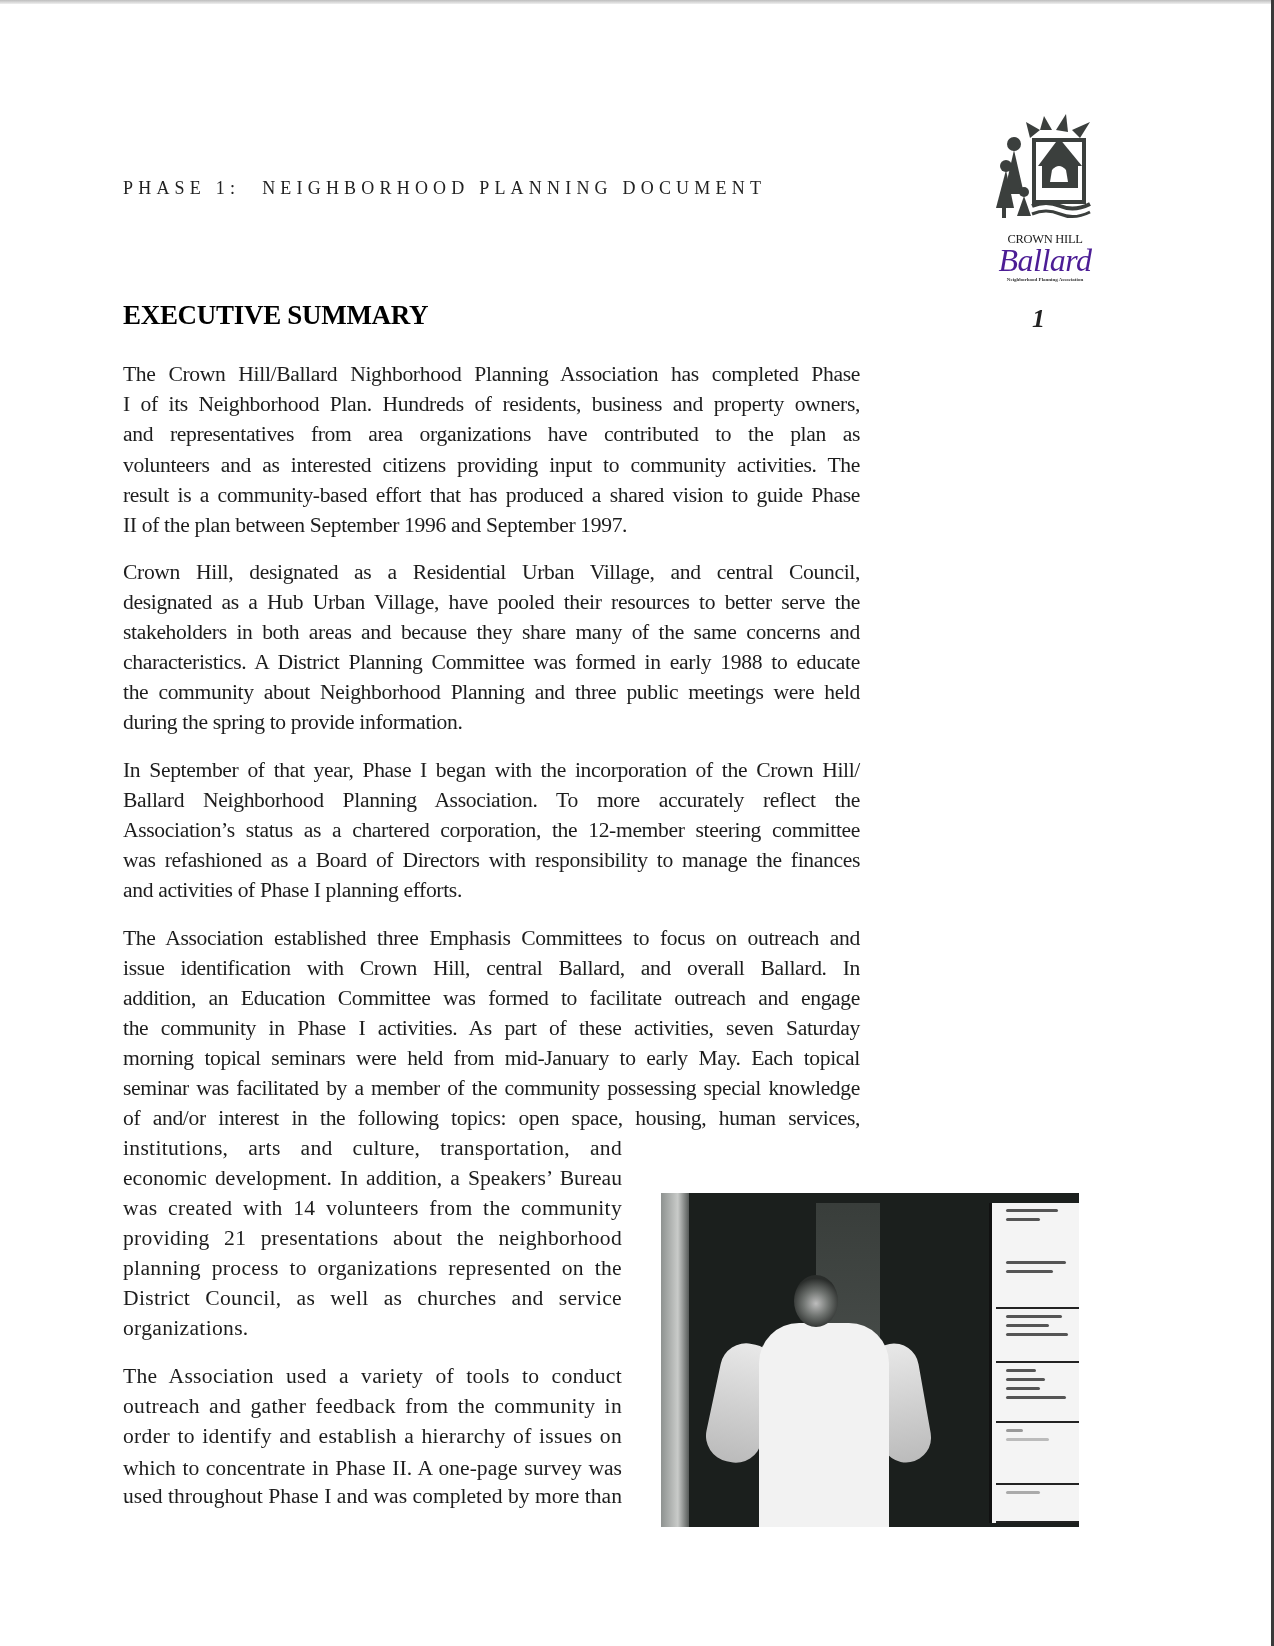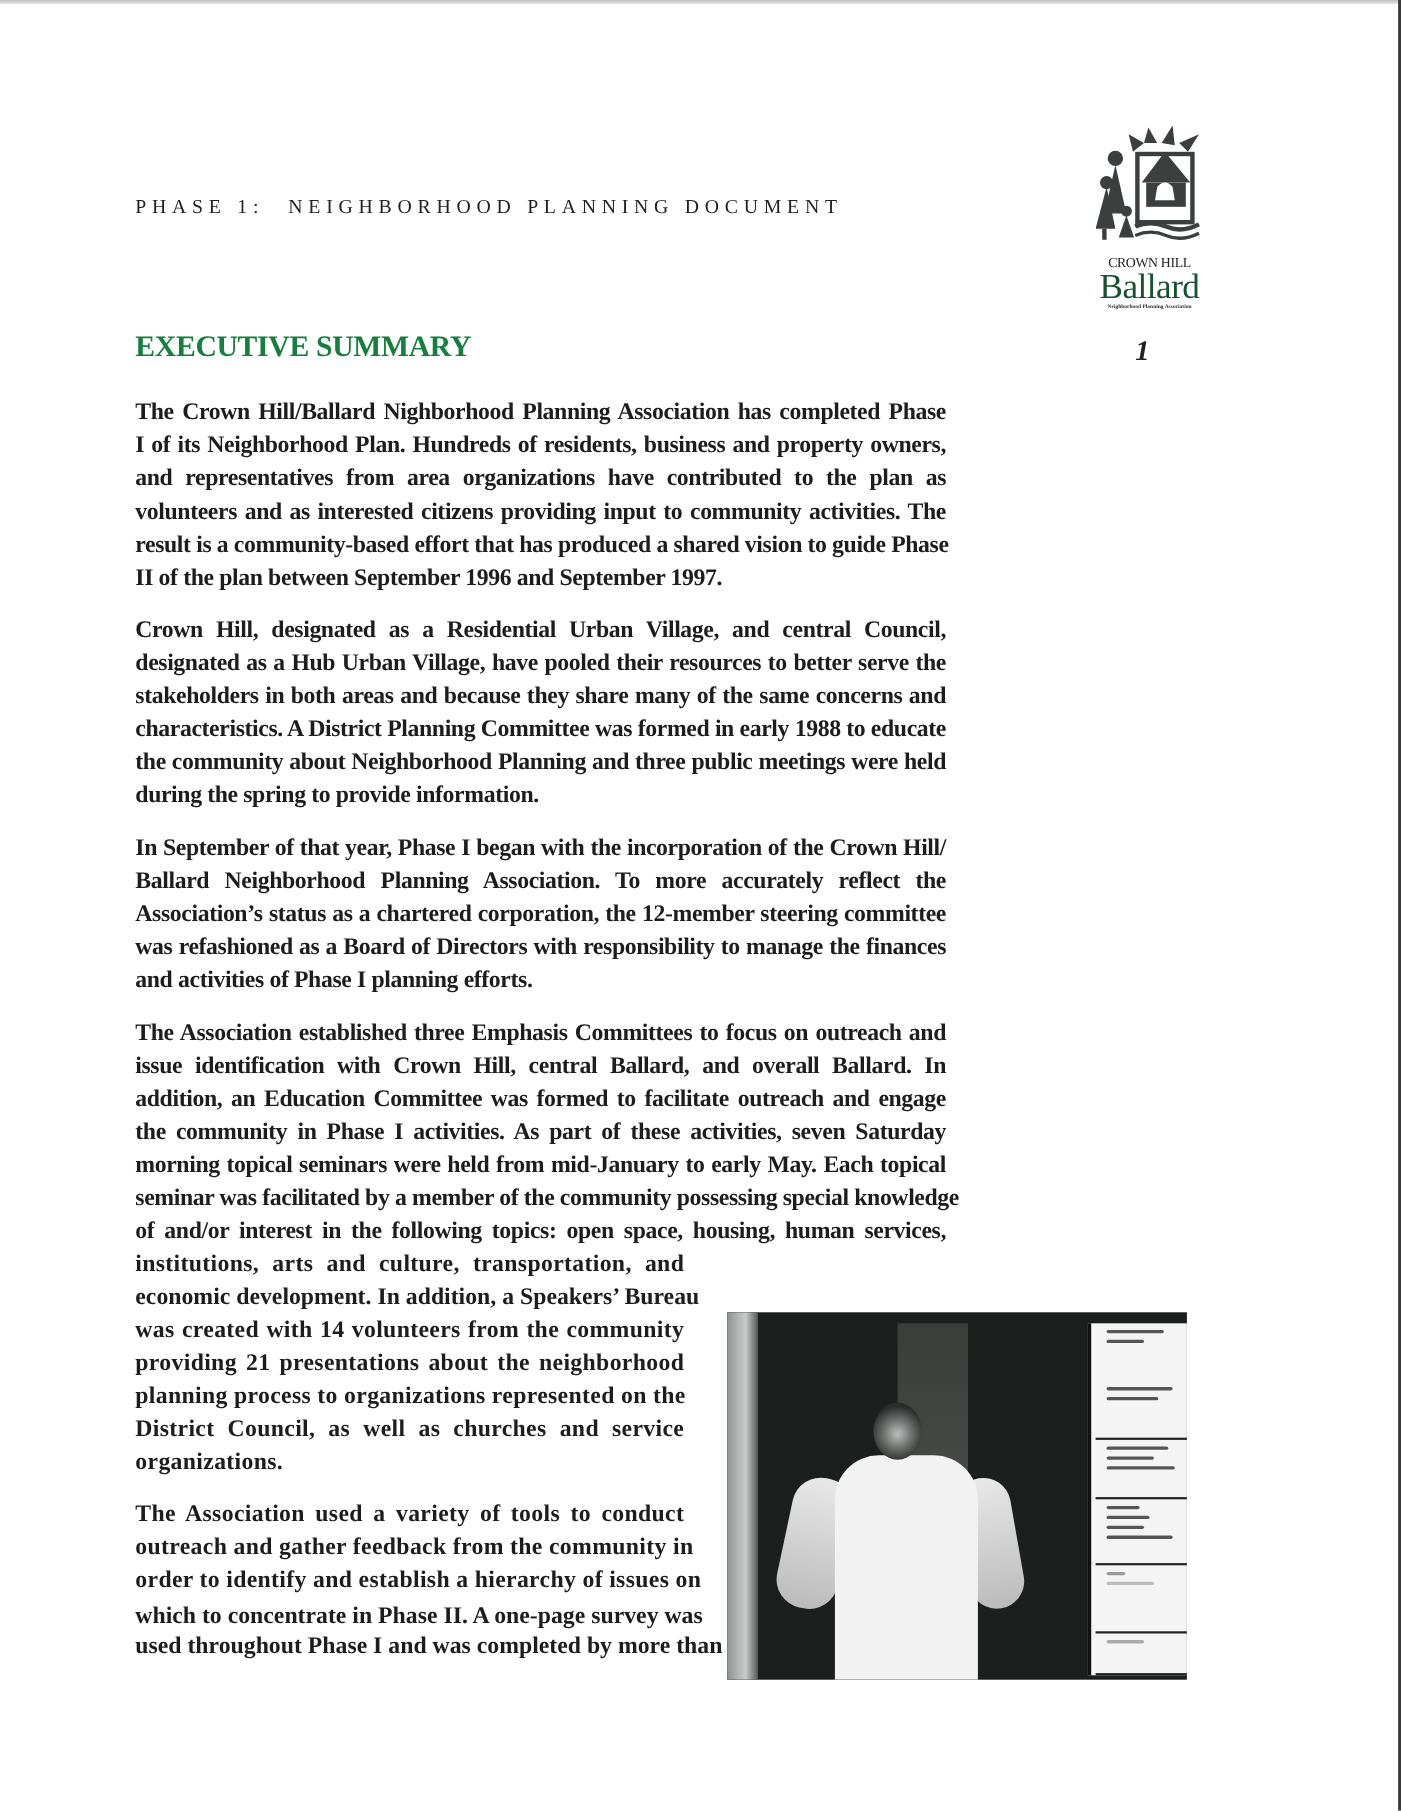--- a/index.html
+++ b/index.html
@@ -10,30 +10,30 @@
   .page-right-edge { position: absolute; right: 0; top: 0; width: 3px; height: 1646px;
          background: #3a3a3a; }
   .running-header { position: absolute; left: 123px; top: 178px; font-size: 18px;
          letter-spacing: 5.2px; white-space: nowrap; color: #222; }
   .running-header .gap { display: inline-block; width: 22px; }
   .logo { position: absolute; left: 990px; top: 108px; width: 110px; height: 180px; }
   .logo svg { position: absolute; left: 6px; top: 0; }
   .logo-crown { position: absolute; left: 0; top: 124px; width: 110px; text-align: center;
          font-size: 12.5px; letter-spacing: -0.3px; color: #222; }
   .logo-ballard { position: absolute; left: 0; top: 134px; width: 110px; text-align: center;
-         font-size: 32px; line-height: 36px; color: #14532d; letter-spacing: -0.5px; }
+         font-size: 32px; line-height: 36px; color: #4c1d95; letter-spacing: -0.5px; font-style: italic; }
   .logo-assoc { position: absolute; left: 0; top: 169px; width: 110px; text-align: center;
          font-size: 5px; font-weight: bold; color: #333; white-space: nowrap; }
   .page-number { position: absolute; left: 1032px; top: 304px; font-size: 26px;
          font-style: italic; font-weight: bold; color: #222; }
   .section-title { position: absolute; left: 123px; top: 300px; font-size: 27px;
-         font-weight: bold; color: #15803d; letter-spacing: -0.3px; }
+         font-weight: bold; color: #000000; letter-spacing: -0.3px; }
   .line { position: absolute; left: 123px; width: 737px; font-size: 21.6px; line-height: 26px;
          height: 26px; white-space: nowrap; text-align: justify; text-align-last: justify;
-         letter-spacing: -0.35px; font-weight: bold; }
+         letter-spacing: -0.35px; }
   .line.last { text-align-last: left; }
   .line.narrow { width: 499px; letter-spacing: 0.3px; }
   .line.narrow2 { width: 499px; letter-spacing: 0px; }
   .photo { position: absolute; left: 661px; top: 1193px; width: 418px; height: 334px;
          background: #1b1f1d; overflow: hidden; }
   .photo .left-strip { position: absolute; left: 0; top: 0; width: 28px; height: 100%;
          background: linear-gradient(90deg, #8e9290, #c9cbc9 60%, #565a58); }
   .photo .wall { position: absolute; left: 155px; top: 10px; width: 64px; height: 250px;
          background: linear-gradient(#3c413e, #555a57); opacity: 0.9; }
   .photo .head { position: absolute; left: 133px; top: 82px; width: 44px; height: 52px;

